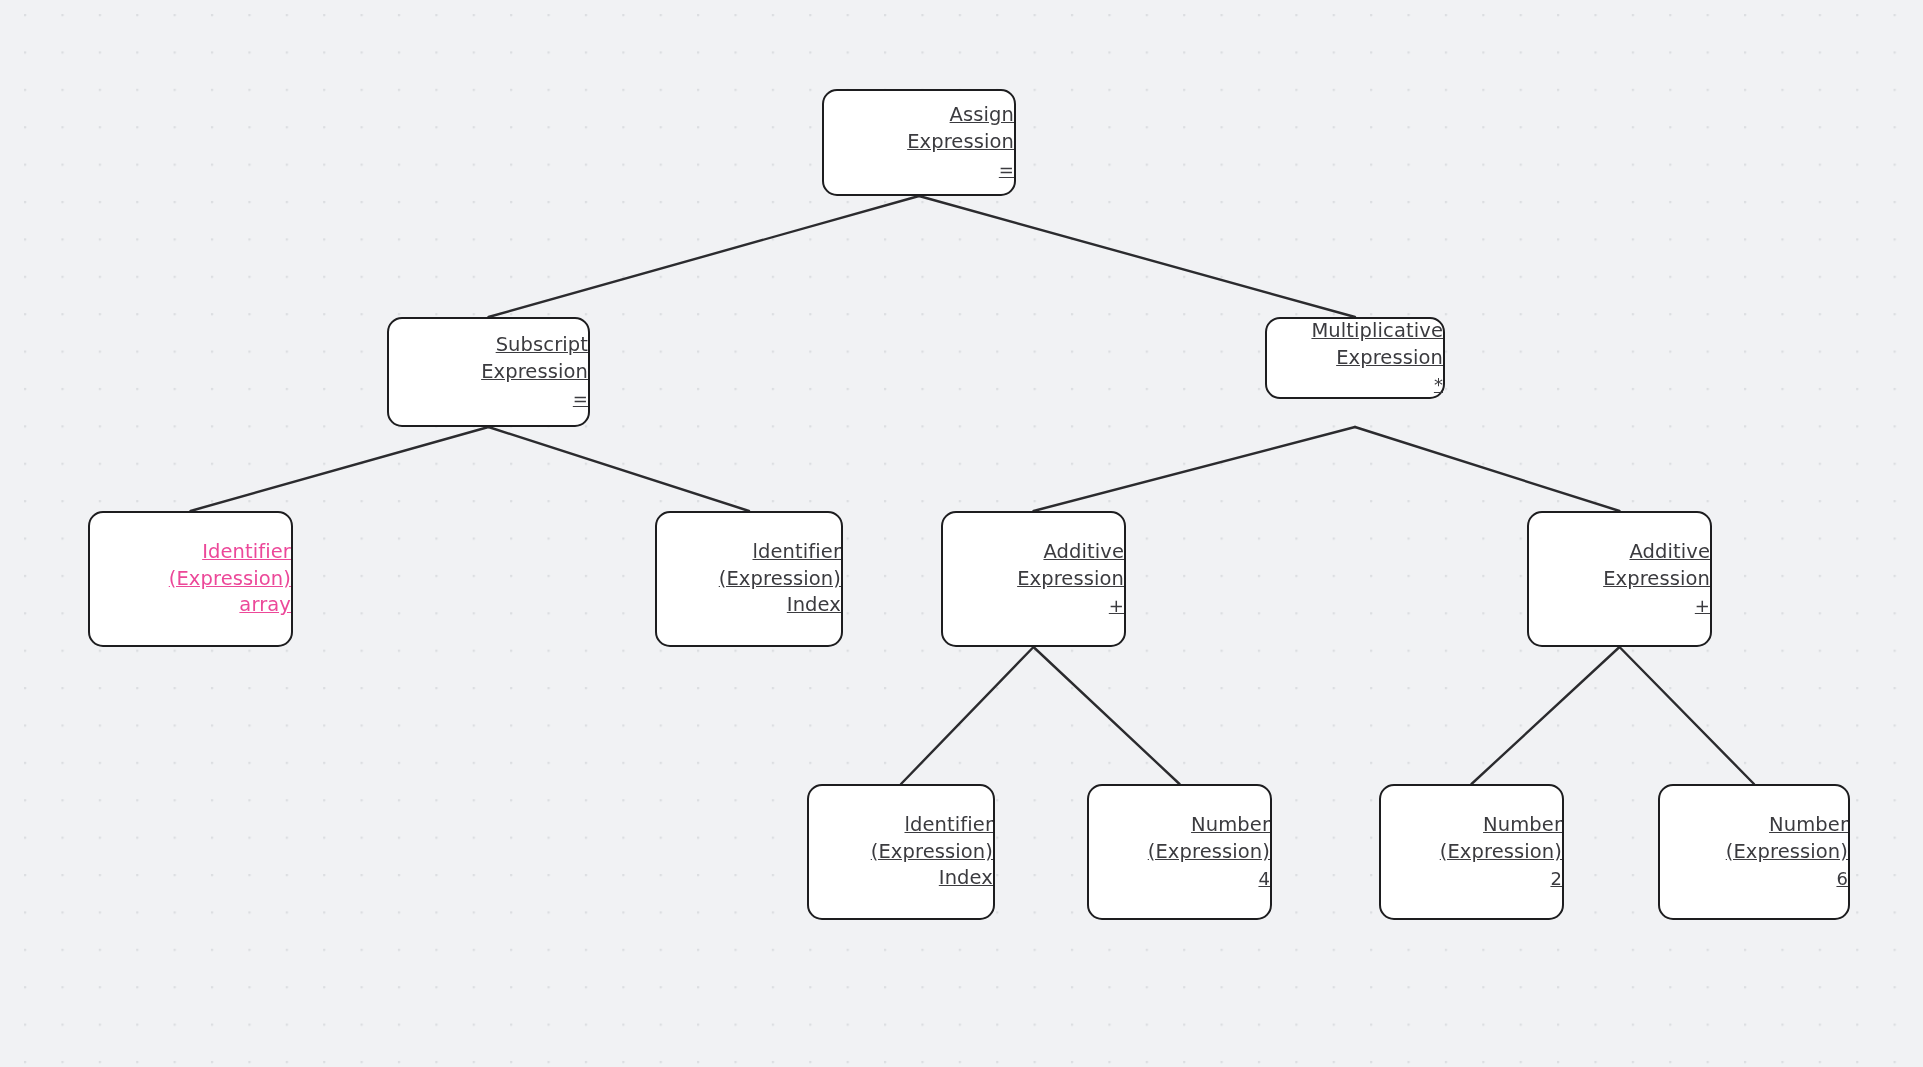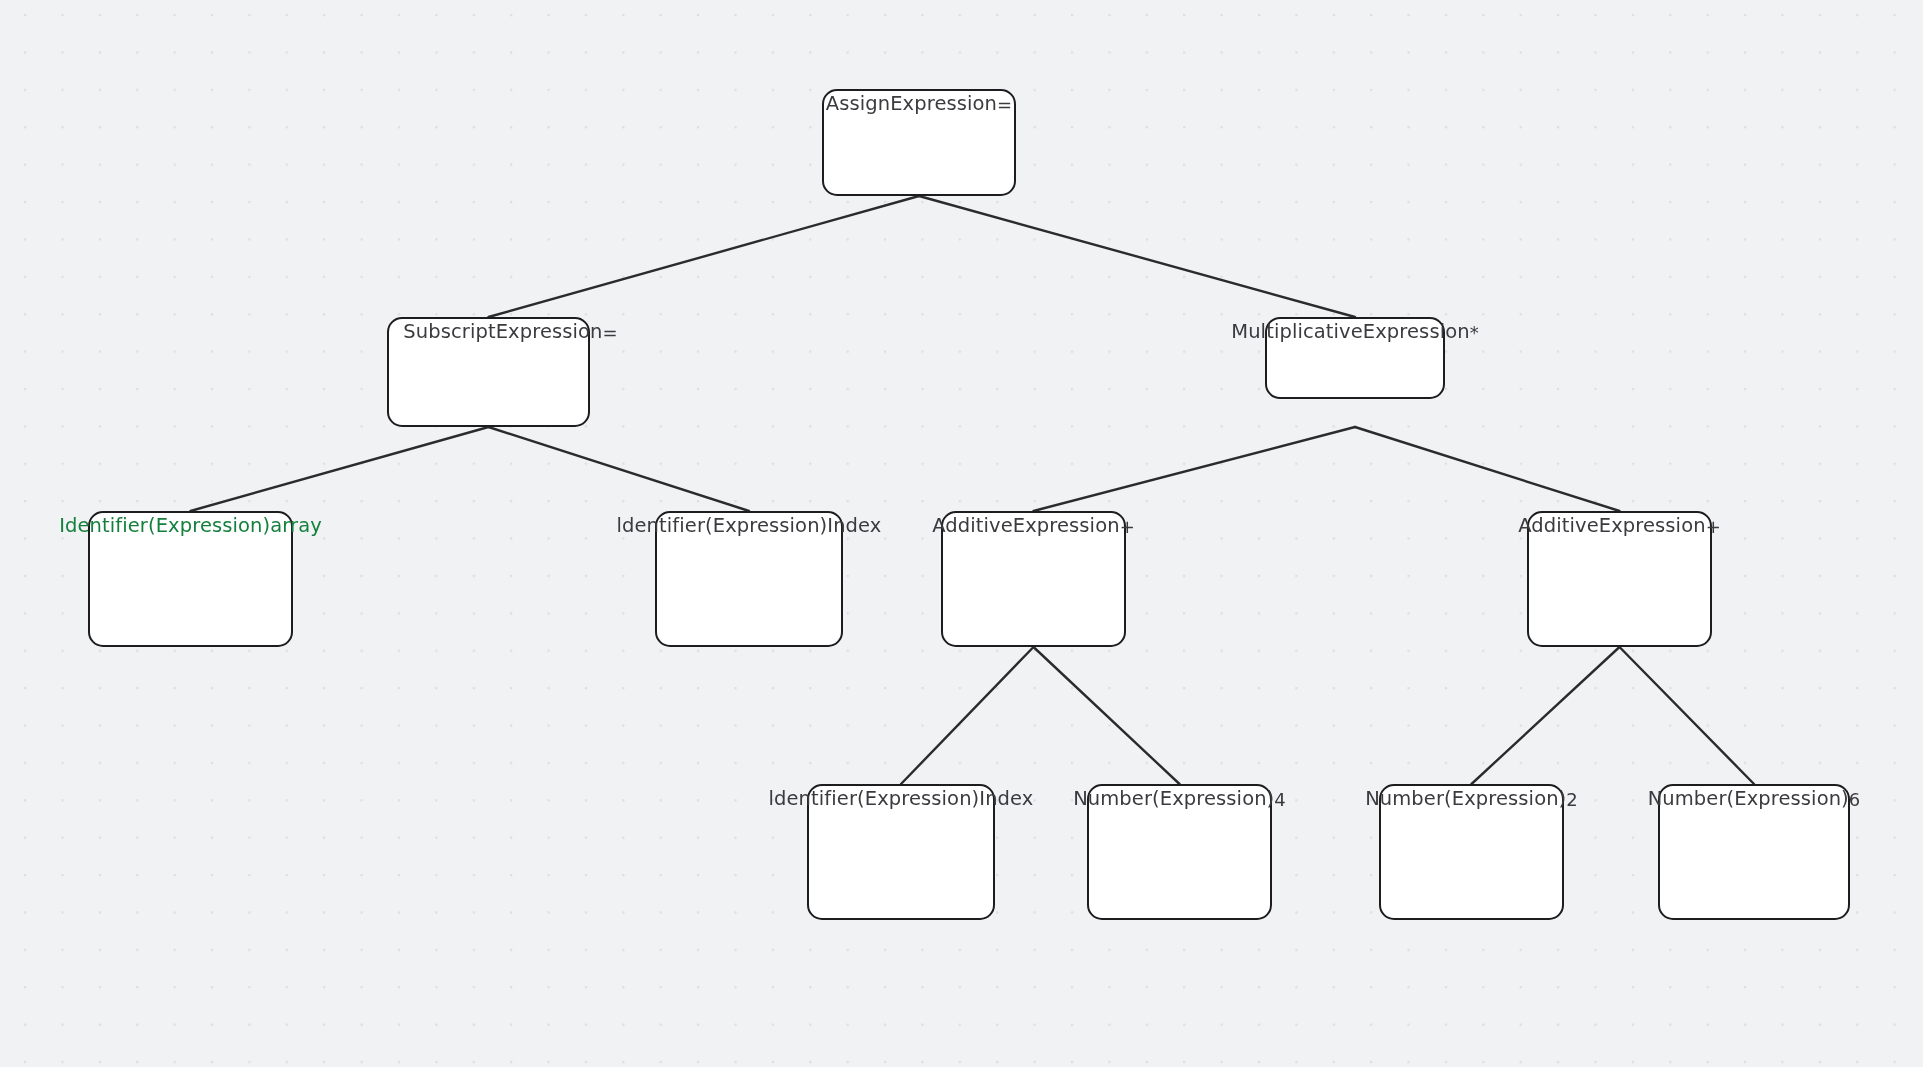--- a/index.html
+++ b/index.html
@@ -30,28 +30,30 @@
     height: 1067px;
     pointer-events: none;
   }
   .node {
     position: absolute;
     box-sizing: border-box;
     background: #ffffff;
     border: 2.4px solid #1d1d1f;
     border-radius: 15px;
     display: flex;
-    align-items: flex-start;
+    flex-direction: column;
+    align-items: flex-end;
     justify-content: center;
     color: #3b3b3f;
     font-size: 19.5px;
     line-height: 1.38;
     text-align: center;
     letter-spacing: 0.1px;
     z-index: 2;
+    text-decoration: underline;
   }
   .node .line {
     display: block;
     white-space: nowrap;
   }
   .node .line.op {
     font-size: 18px;
     line-height: 1.5;
   }
 </style>
@@ -80,21 +82,21 @@
       <div class="node" style="left: 387px; top: 317px; width: 203px; height: 110px; background: rgb(255, 255, 255); border-color: rgb(29, 29, 31); color: rgb(59, 59, 63); padding-left: 44px;">
         <span class="line">Subscript</span>
         <span class="line">Expression</span>
         <span class="line op">=</span>
       </div>
       <div class="node" style="left: 1265px; top: 317px; width: 180px; height: 82px; background: rgb(255, 255, 255); border-color: rgb(29, 29, 31); color: rgb(59, 59, 63);">
         <span class="line">Multiplicative</span>
         <span class="line">Expression</span>
         <span class="line op">*</span>
       </div>
-      <div class="node" style="left: 88px; top: 511px; width: 205px; height: 136px; background: rgb(255, 255, 255); border-color: rgb(29, 29, 31); color: #15803d;">
+      <div class="node" style="left: 88px; top: 511px; width: 205px; height: 136px; background: rgb(255, 255, 255); border-color: rgb(29, 29, 31); color: #ec4899;">
         <span class="line">Identifier</span>
         <span class="line">(Expression)</span>
         <span class="line">array</span>
       </div>
       <div class="node" style="left: 655px; top: 511px; width: 188px; height: 136px; background: rgb(255, 255, 255); border-color: rgb(29, 29, 31); color: rgb(59, 59, 63);">
         <span class="line">ldentifier</span>
         <span class="line">(Expression)</span>
         <span class="line">Index</span>
       </div>
       <div class="node" style="left: 941px; top: 511px; width: 185px; height: 136px; background: rgb(255, 255, 255); border-color: rgb(29, 29, 31); color: rgb(59, 59, 63);">

